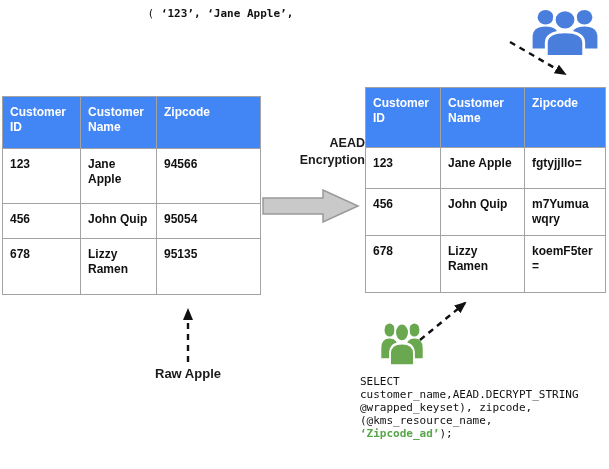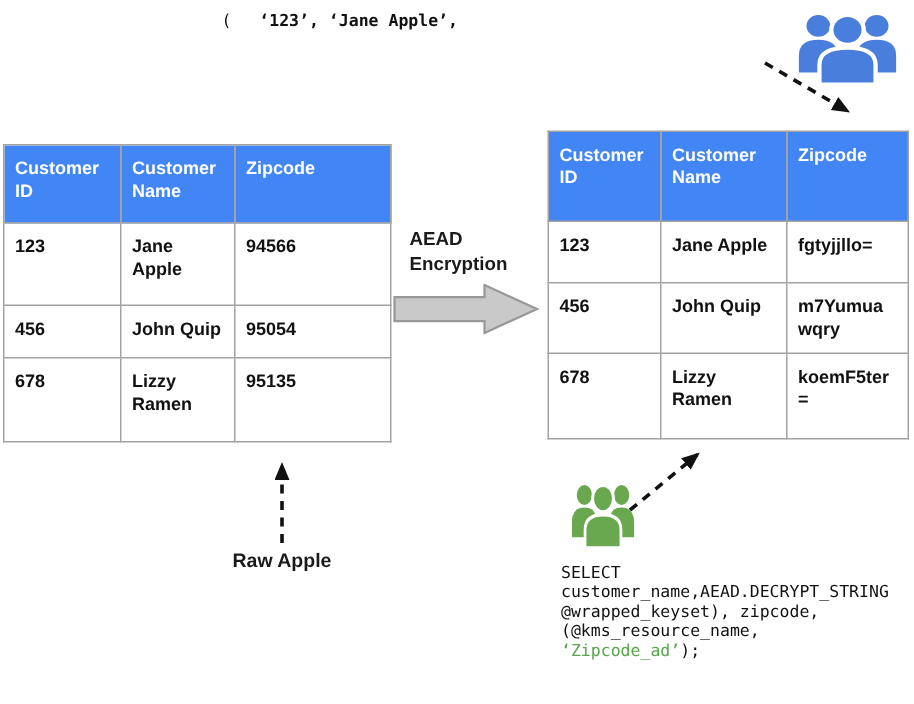--- a/index.html
+++ b/index.html
@@ -10,24 +10,24 @@
   }
   html,body{margin:0;padding:0;background:#ffffff;}
   .canvas{
     position:relative; width:609px; height:469px; background:#ffffff; overflow:hidden;
     font-family:"Liberation Sans", sans-serif;
   }
   .code{
     position:absolute; font-family:"DejaVu Sans Mono", monospace; font-size:11px;
     line-height:13px; color:var(--code-text); white-space:pre;
   }
-  .code .b{font-weight:bold;margin-left:12px;}
-  .code .green{color:var(--green-text);}
+  .code .b{font-weight:bold;}
+  .code .green{color:var(--green-text);font-weight:bold;}
   .insert-code{left:141px; top:7px;}
-  .select-code{left:374px; top:375px;}
+  .select-code{left:360px; top:375px;}
 
   table.dtable{
     position:absolute; border-collapse:collapse; table-layout:fixed;
     font-size:12px; color:var(--cell-text);
   }
   table.dtable th, table.dtable td{
     border:1px solid var(--table-border); vertical-align:top;
     padding:8px 7px 0 7px; line-height:15px; overflow-wrap:anywhere; text-align:left;font-weight:bold;
   }
   table.dtable{border:1px solid var(--table-outer-border);}
@@ -35,21 +35,21 @@
     background:var(--header-blue); color:var(--header-text); font-weight:bold;
   }
   .left-table{left:2px; top:96px; width:258px;}
   .right-table{left:365px; top:87px; width:240px;}
   .left-table  tr.tr-h{height:52px;} .left-table  tr.tr-0{height:55px;}
   .left-table  tr.tr-1{height:35px;} .left-table  tr.tr-2{height:56px;}
   .right-table tr.tr-h{height:60px;} .right-table tr.tr-0{height:41px;}
   .right-table tr.tr-1{height:47px;} .right-table tr.tr-2{height:57px;}
 
   .label{position:absolute; font-weight:bold; color:#1a1a1a;}
-  .aead-label{left:273px; top:151px; width:92px; font-size:12.5px; line-height:17px;}
+  .aead-label{left:273px; top:135px; width:92px; font-size:12.5px; line-height:17px;text-align:right;}
   .rawdata-label{left:130px; top:366px; width:116px; font-size:13px; text-align:center;}
 
   svg{position:absolute; display:block;}
   .users-icon .part{fill:currentColor;}
   .users-icon .outlined{fill:currentColor; stroke:#ffffff; stroke-width:4;}
   .users-blue{left:529px; top:4px;  color:var(--blue-icon);}
   .users-green{left:379px; top:318px; color:var(--green-icon);}
   .block-arrow{left:262px; top:189px;}
   .block-arrow polygon{fill:var(--block-arrow-fill); stroke:var(--block-arrow-stroke); stroke-width:1.5;}
   .dash-line{stroke:var(--arrow-black); stroke-width:2.4; stroke-dasharray:6 5; fill:none;}

